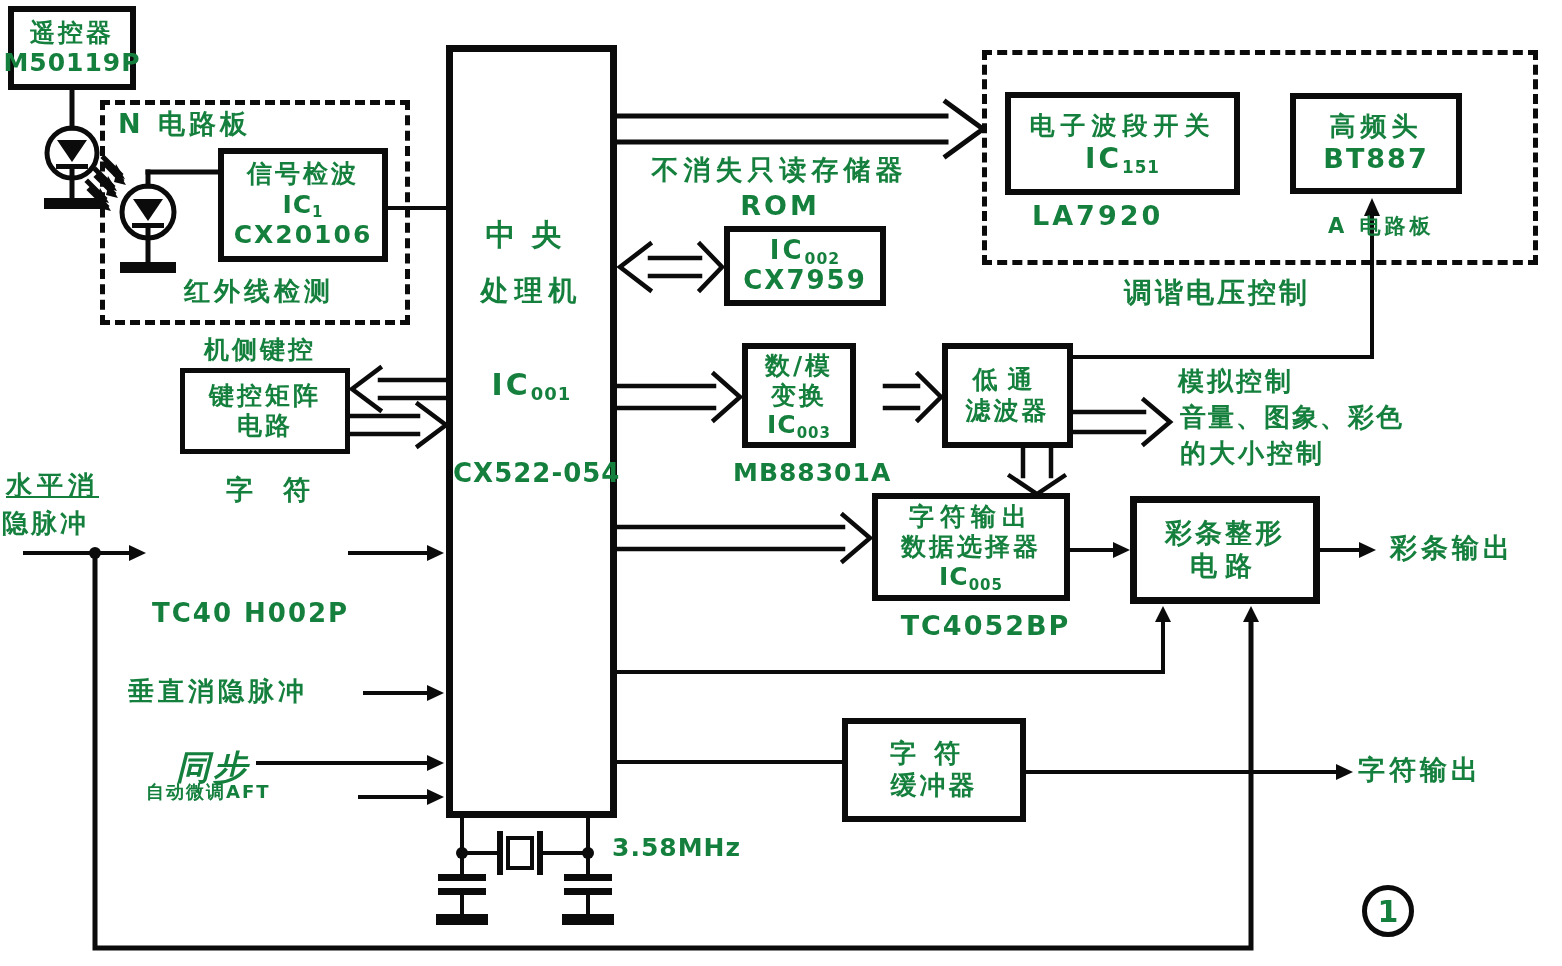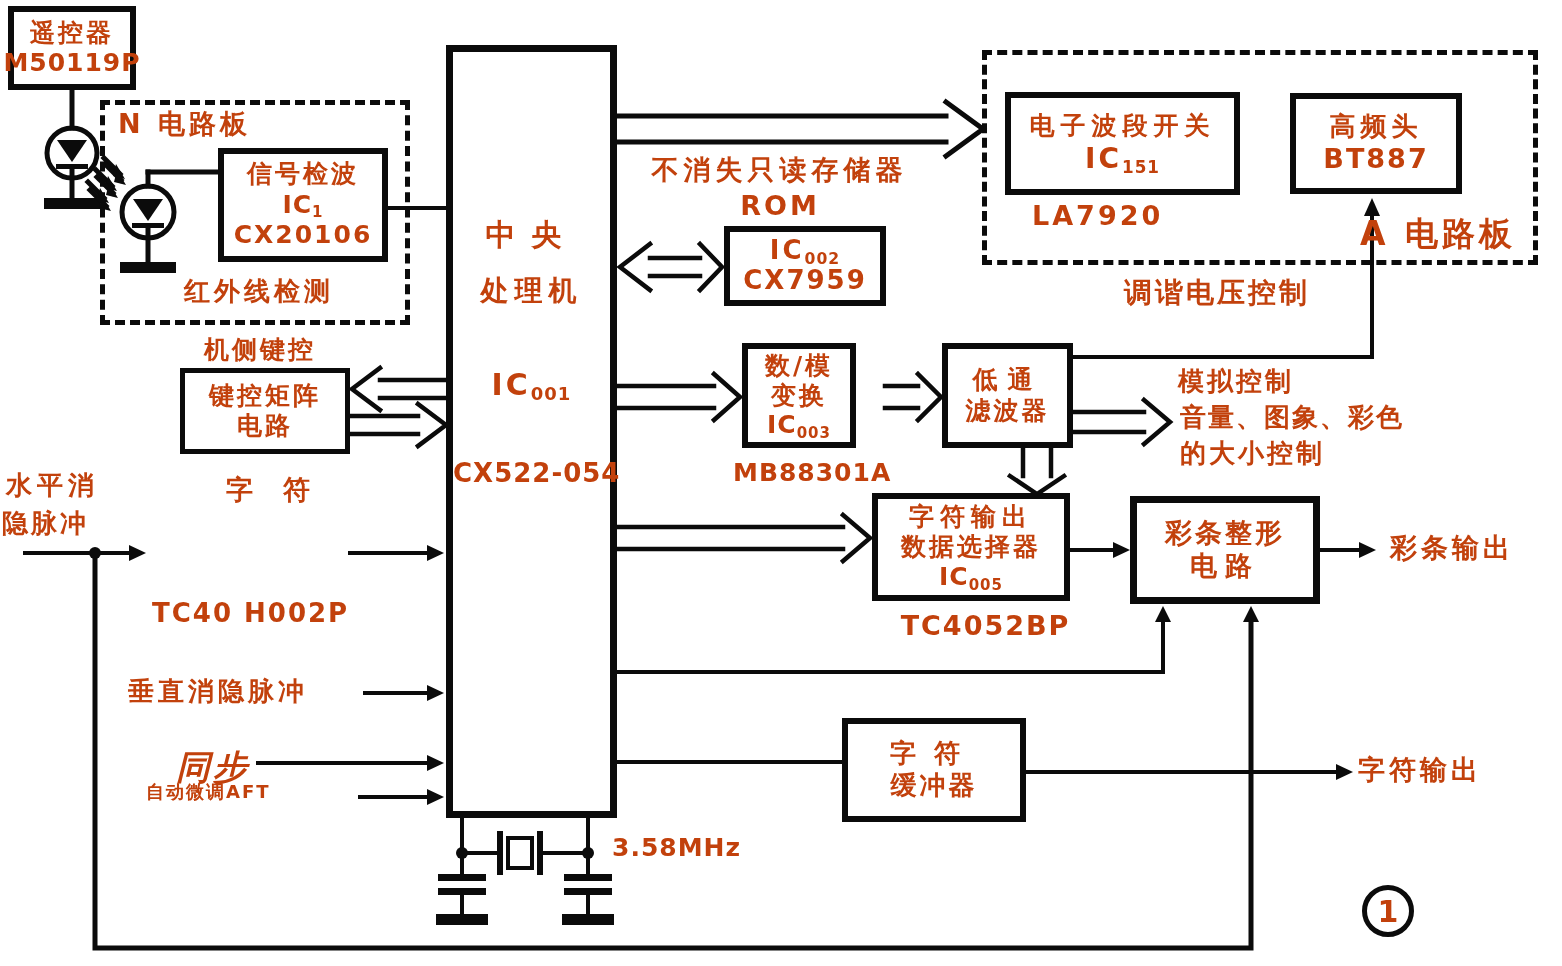--- a/index.html
+++ b/index.html
@@ -1,20 +1,20 @@
 <!DOCTYPE html>
 <html><head>
 <meta charset="utf-8">
 <style>
   * { margin:0; padding:0; box-sizing:border-box; }
   html,body { background:#ffffff; }
   .stage{
     position:relative; width:1562px; height:966px; background:#ffffff;
     font-family:"DejaVu Sans","Liberation Sans",sans-serif;
-    color:#c2410c; overflow:hidden; font-weight:700;
+    color:#15803d; overflow:hidden; font-weight:700;
   }
   svg.wires{ position:absolute; left:0; top:0; width:1562px; height:966px; z-index:1; }
   .box{
     position:absolute; border:6px solid #0b0b0b; background:#ffffff; z-index:2;
     display:flex; flex-direction:column; align-items:center; justify-content:center;
     text-align:center; line-height:1.22; letter-spacing:3px;
   }
   .dashedbox{
     position:absolute; border:5px dashed #0b0b0b; background:transparent; z-index:1;
   }
@@ -278,37 +278,37 @@
 
 
   <div class="lbl" style="left:118px; top:106px; font-size:27px; letter-spacing:4px;">N 电路板</div>
   <div class="lbl" style="left:184px; top:274px; font-size:26px; letter-spacing:4px;">红外线检测</div>
   <div class="lbl" style="left:204px; top:333px; font-size:25px; letter-spacing:3px;">机侧键控</div>
 
   <div class="lbl ctr" style="left:622px; top:152px; width:315px; font-size:27px; letter-spacing:5px;">不消失只读存储器</div>
   <div class="lbl ctr" style="left:700px; top:190px; width:160px; font-size:27px; letter-spacing:3px;">ROM</div>
 
   <div class="lbl" style="left:1032px; top:200px; font-size:27px; letter-spacing:3px;">LA7920</div>
-  <div class="lbl" style="left:1360px; top:212px; font-size:33px; letter-spacing:4px;">A 电路板</div>
+  <div class="lbl" style="left:1328px; top:212px; font-size:21px; letter-spacing:4px;">A 电路板</div>
   <div class="lbl" style="left:1124px; top:274px; font-size:28px; letter-spacing:3px;">调谐电压控制</div>
 
   <div class="lbl ctr" style="left:733px; top:458px; width:155px; font-size:25px; letter-spacing:1px;">MB88301A</div>
   <div class="lbl ctr" style="left:898px; top:610px; width:175px; font-size:27px; letter-spacing:2px;">TC4052BP</div>
 
   <div class="lbl" style="left:1178px; top:364px; font-size:26px; letter-spacing:3px;">模拟控制</div>
   <div class="lbl" style="left:1180px; top:400px; font-size:26px; letter-spacing:2px;">音量、图象、彩色</div>
   <div class="lbl" style="left:1180px; top:436px; font-size:26px; letter-spacing:3px;">的大小控制</div>
 
   <div class="lbl" style="left:1390px; top:530px; font-size:27px; letter-spacing:4px;">彩条输出</div>
   <div class="lbl" style="left:1358px; top:752px; font-size:27px; letter-spacing:4px;">字符输出</div>
 
   <div class="lbl" style="left:226px; top:472px; font-size:27px; letter-spacing:30px;">字符</div>
   <div class="lbl" style="left:152px; top:598px; font-size:26px; letter-spacing:2px;">TC40 H002P</div>
 
-  <div class="lbl" style="left:6px; top:468px; font-size:26px; letter-spacing:5px;">水平消</div>
+  <div class="lbl" style="left:6px; top:468px; font-size:26px; letter-spacing:5px;text-decoration:underline;">水平消</div>
   <div class="lbl" style="left:2px; top:506px; font-size:26px; letter-spacing:3px;">隐脉冲</div>
   <div class="lbl" style="left:128px; top:674px; font-size:26px; letter-spacing:4px;">垂直消隐脉冲</div>
   <div class="lbl" style="left:176px; top:745px; font-size:34px; letter-spacing:3px;font-style:italic;">同步</div>
   <div class="lbl" style="left:146px; top:780px; font-size:18px; letter-spacing:2px;">自动微调AFT</div>
 
   <div class="lbl" style="left:612px; top:833px; font-size:25px; letter-spacing:1px;">3.58MHz</div>
 
   <div class="fig-circle" style="left:1362px; top:885px; width:52px; height:52px;">
     <span style="font-size:30px; font-weight:700;">1</span>
   </div>

